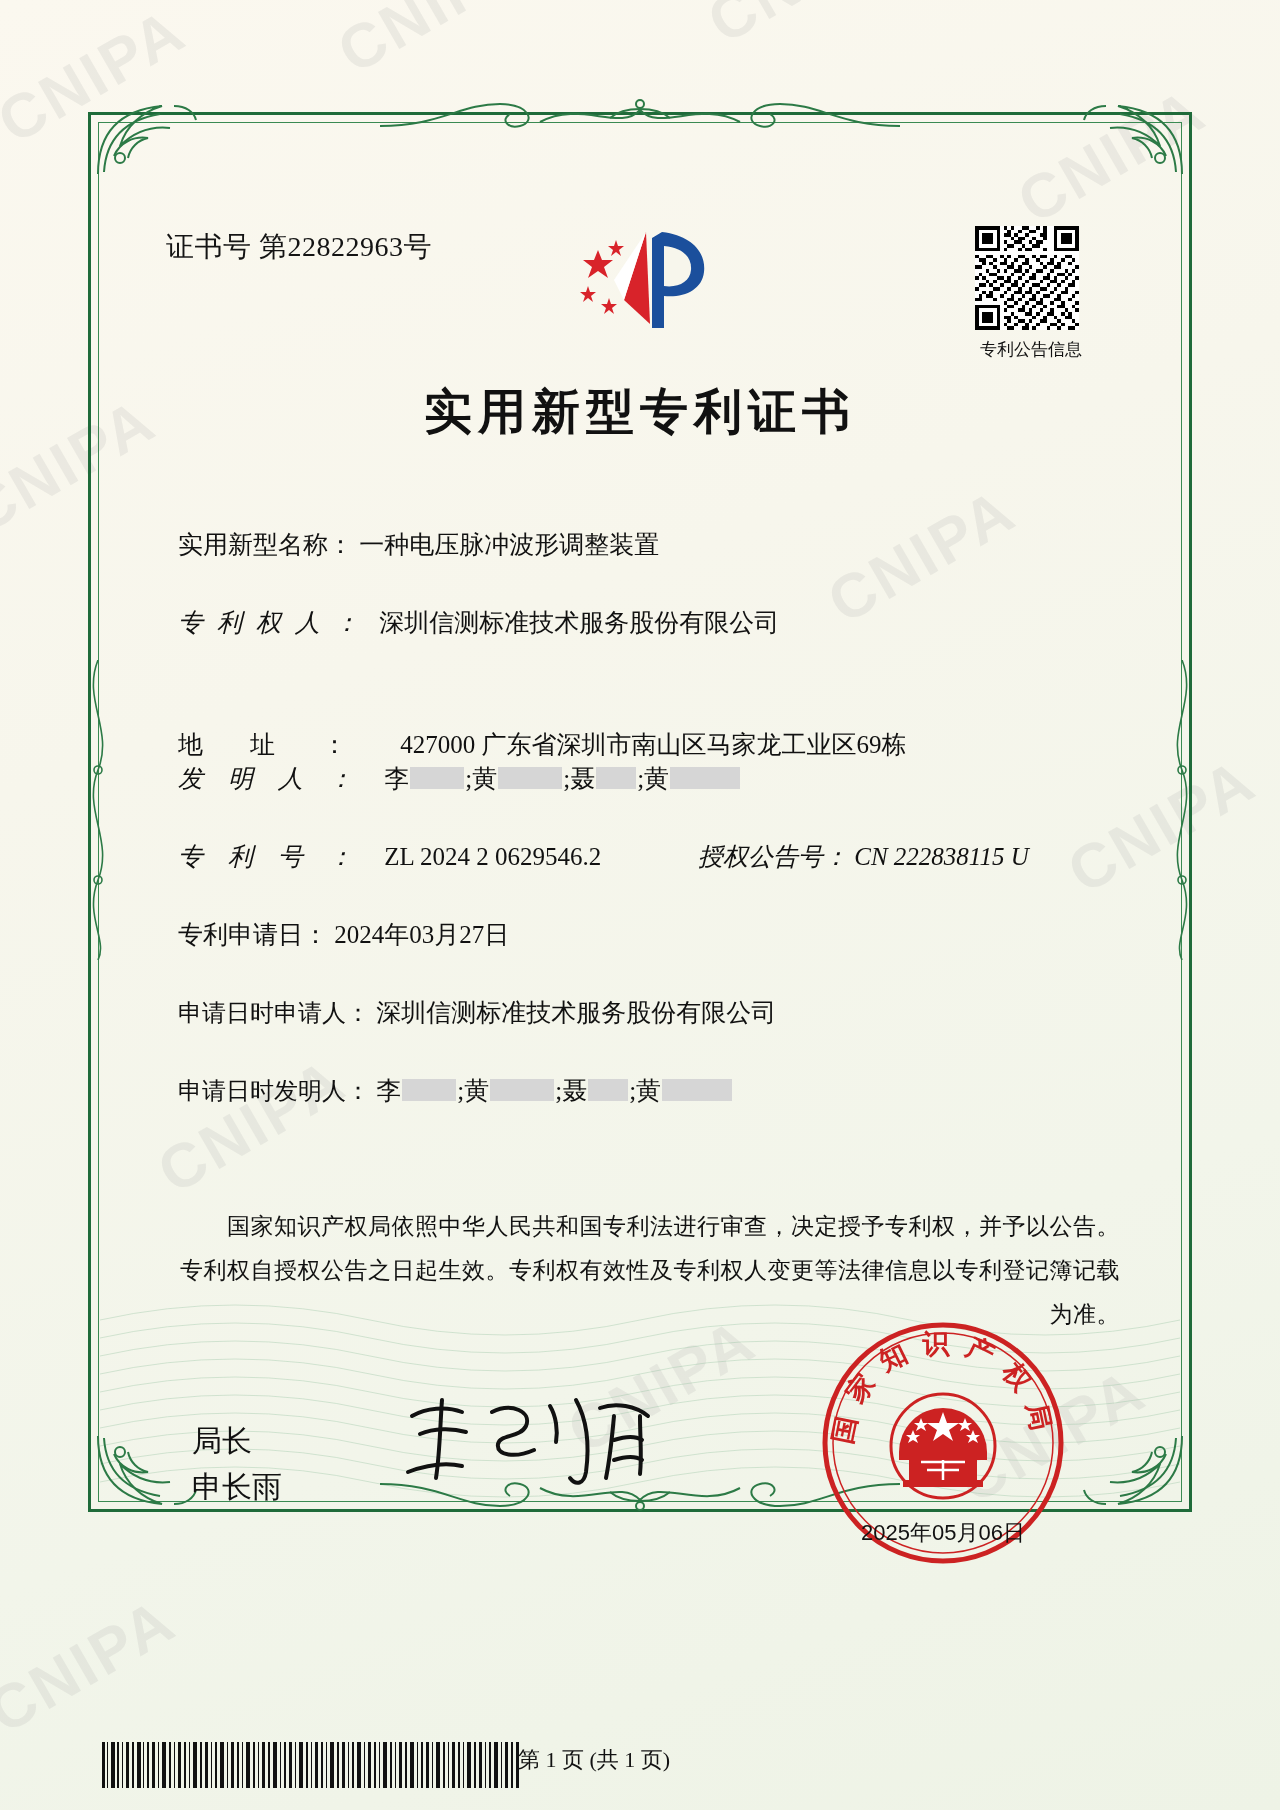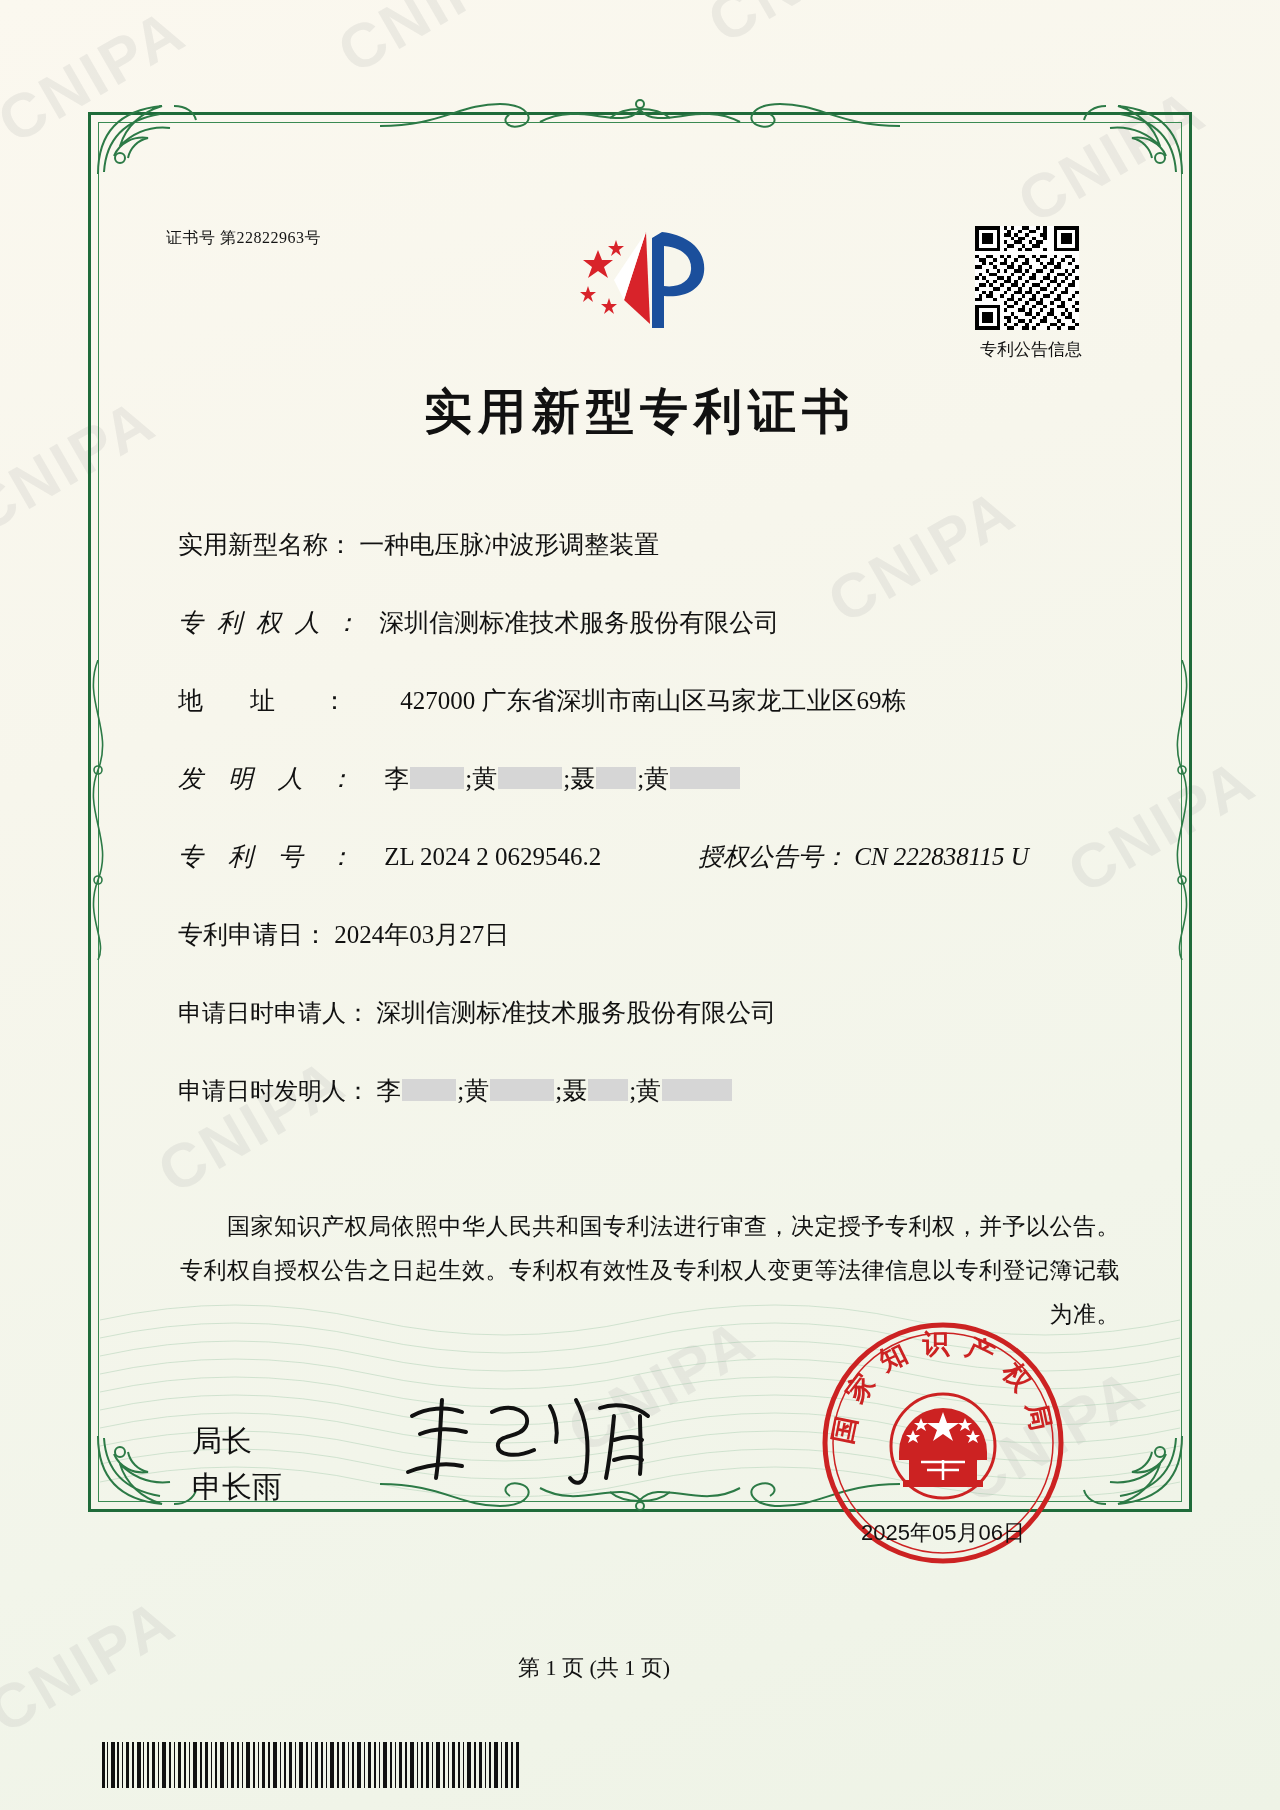--- a/index.html
+++ b/index.html
@@ -105,21 +105,21 @@
     height: 212px;
     overflow: hidden;
     opacity: 0.5;
   }
   .guilloche svg { width: 100%; height: 100%; }
 
   
   .cert-no {
     position: absolute;
     left: 166px; top: 228px;
-    font-size: 16px;
+    font-size: 28px;
     color: #141414;
     letter-spacing: 0.5px;
   }
 
   .logo {
     position: absolute;
     left: 566px; top: 228px;
     width: 160px; height: 110px;
   }
   .logo svg { width: 100%; height: 100%; display: block; }
@@ -233,21 +233,21 @@
   
   .seal {
     position: absolute;
     left: 818px; top: 1318px;
     width: 250px; height: 250px;
   }
   .seal svg { width: 100%; height: 100%; display: block; }
 
   .page-foot {
     position: absolute;
-    left: 0; top: 1653px;
+    left: 0; top: 1745px;
     width: 1188px;
     text-align: center;
     font-size: 22px;
     color: #111;
   }
 
   
   .barcode {
     position: absolute;
     left: 102px; top: 1742px;
@@ -625,21 +625,21 @@
       <span class="lbl">实用新型名称：</span>
       <span class="val">一种电压脉冲波形调整装置</span>
     </div>
 
     <div class="row">
       <span class="lbl sp">专利权人：</span>
       <span class="val">深圳信测标准技术服务股份有限公司</span>
     </div>
 
     <div class="row">
-      <span class="lbl" style="letter-spacing:47px;">地址：</span>
+      <span class="lbl" style="letter-spacing:47px;margin-top:44px;">地址：</span>
       <span class="val">427000 广东省深圳市南山区马家龙工业区69栋</span>
     </div>
 
     <div class="row">
       <span class="lbl sp" style="letter-spacing:25px;">发明人：</span>
       <span class="val">
         <span>李</span><span class="redact"></span>;<span>黄</span><span class="redact w2"></span>;<span>聂</span><span class="redact w3"></span>;<span>黄</span><span class="redact w4"></span>
       </span>
     </div>
 

